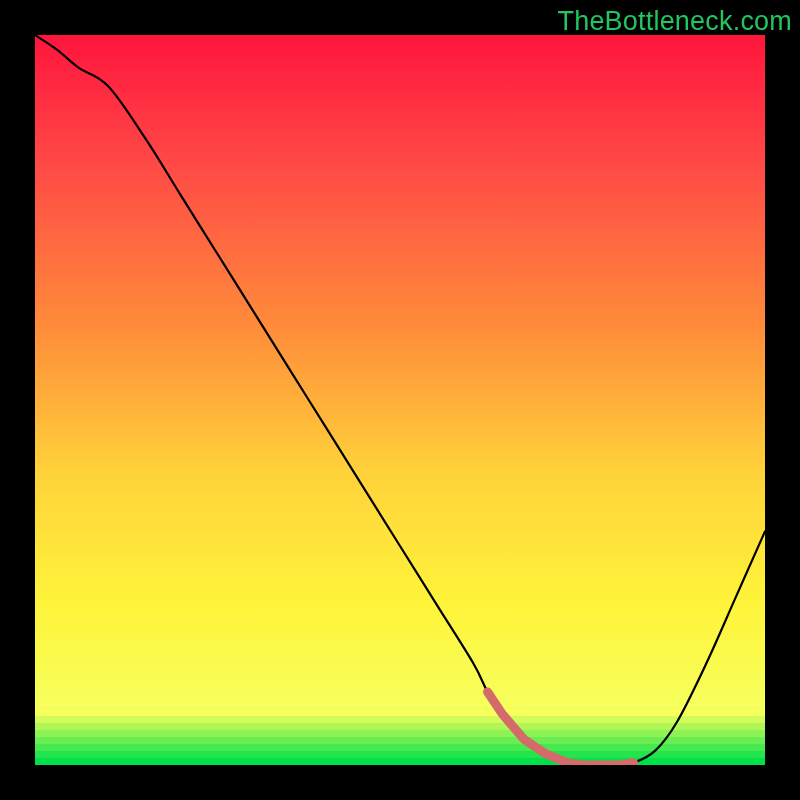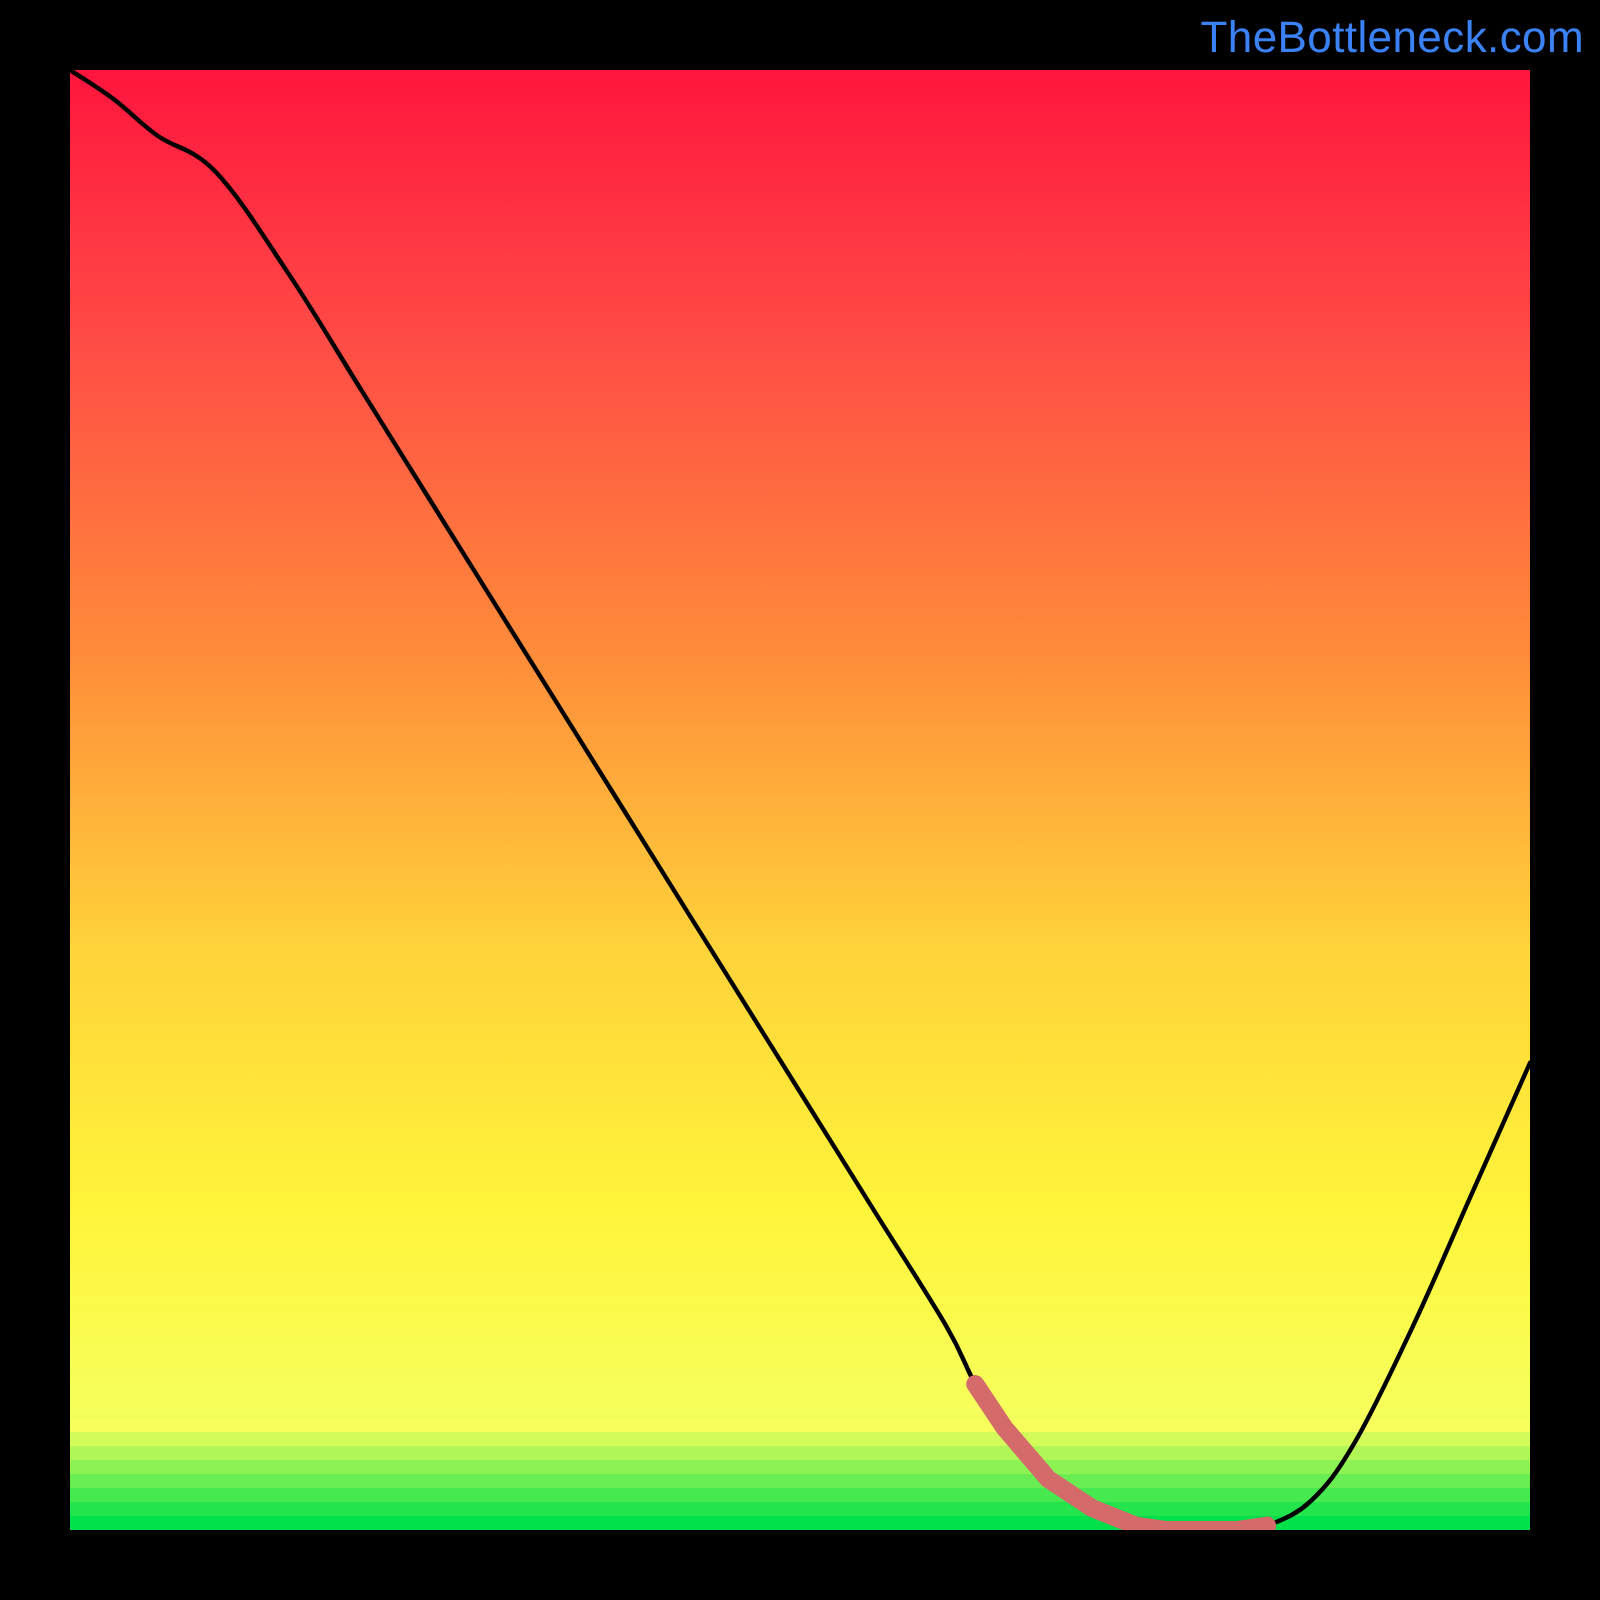--- a/index.html
+++ b/index.html
@@ -1,17 +1,17 @@
 <!DOCTYPE html>
 <html><head>
 <meta charset="utf-8">
 <style>
 html,body{margin:0;padding:0;width:800px;height:800px;background:#000;overflow:hidden}
 .frame{position:absolute;left:35px;top:35px;width:730px;height:730px}
-.attribution{position:absolute;right:8px;top:6px;font-family:Arial,Helvetica,sans-serif;font-size:22px;color:#3b82f6;font-weight:400;letter-spacing:.2px}
+.attribution{position:absolute;right:8px;top:6px;font-family:Arial,Helvetica,sans-serif;font-size:27px;color:#22c55e;font-weight:400;letter-spacing:.2px}
 svg{display:block}
 </style>
 </head>
 <body>
 
 <span class="attribution">TheBottleneck.com</span>
 
 <div class="frame">
 <svg id="svg" width="730" height="730" viewBox="0 0 730 730">
   <defs>

